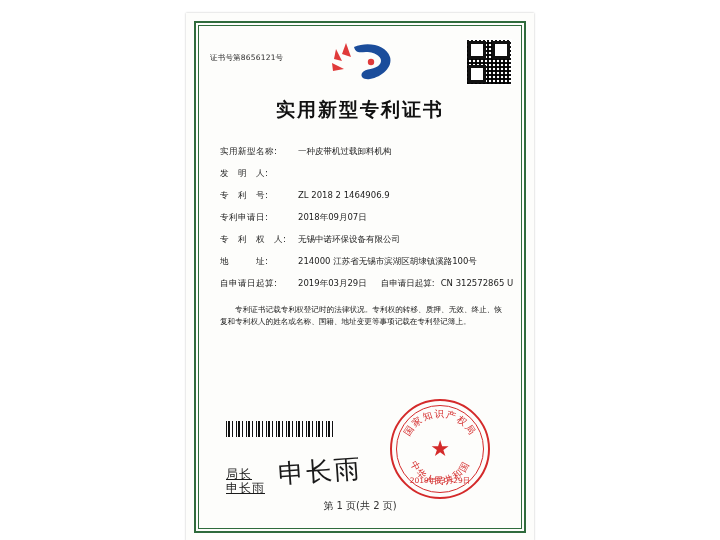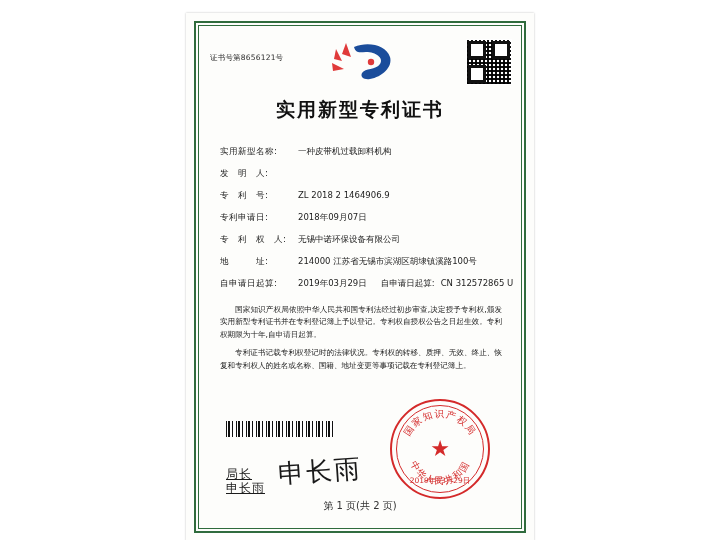--- a/index.html
+++ b/index.html
@@ -328,21 +328,20 @@
         </div>
         <div class="frow two">
           <div class="flabel">自申请日起算:</div>
           <div class="fvalue">2019年03月29日</div>
           <div class="flabel2">自申请日起算:</div>
           <div class="fvalue2">CN 312572865 U</div>
         </div>
       </div>
 
       <div class="body-text">
-        <p>国家知识产权局依照中华人民共和国专利法经过初步审查,决定授予专利权,颁发实用新型专利证书并在专利登记簿上予以登记。专利权自授权公告之日起生效。专利权期限为十年,自申请日起算。</p>
         <p>专利证书记载专利权登记时的法律状况。专利权的转移、质押、无效、终止、恢复和专利权人的姓名或名称、国籍、地址变更等事项记载在专利登记簿上。</p>
       </div>
 
       <div class="barcode"></div>
 
       <div class="sign-block">
         <div>局长</div>
         <div>申长雨</div>
       </div>
       <div class="signature">申长雨</div>

